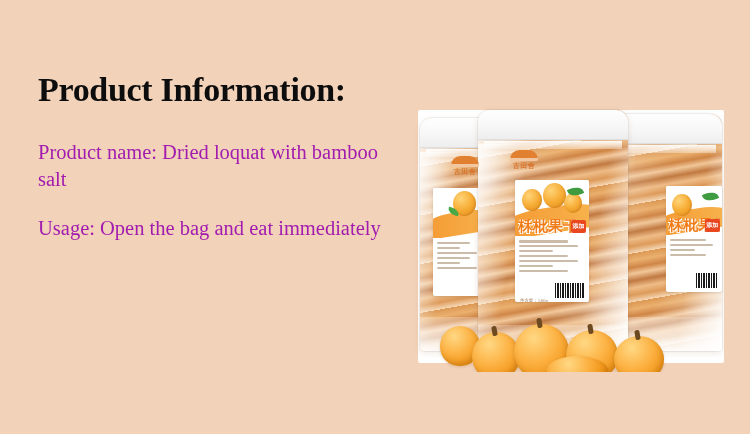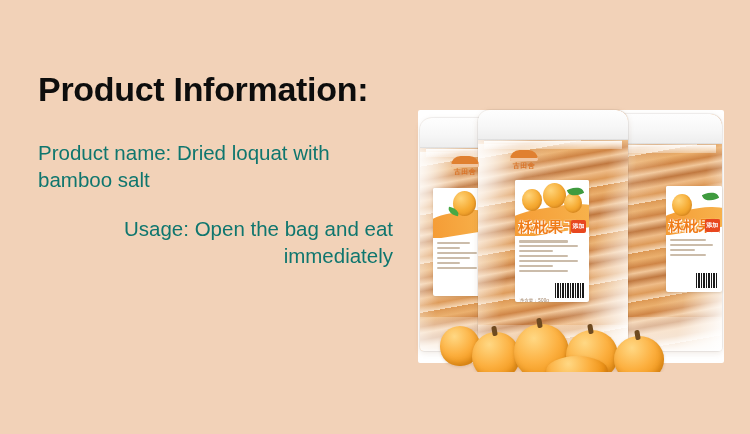--- a/index.html
+++ b/index.html
@@ -2,33 +2,33 @@
 <html><head>
 <meta charset="utf-8">
 <style>
   html,body{margin:0;padding:0;}
   body{
     width:750px;height:434px;overflow:hidden;
     background:#f2d2b8;
     font-family:"Liberation Sans", sans-serif;
     position:relative;
   }
-  .page{position:relative;width:750px;height:434px;background:#f2d2b8;overflow:hidden;}
+  .page{position:relative;width:750px;height:434px;background:#f2d2b8;overflow:hidden;font-family:Liberation Serif, serif;}
 
   
   .text-col{position:absolute;left:38px;top:70px;width:370px;}
   .page-title{
     font-size:34px;font-weight:bold;color:#0d0d0d;
     letter-spacing:-0.3px;line-height:1.15;margin:0 0 30px 0;
   }
   .info-line{
-    font-size:20.5px;color:#0f766e;line-height:1.32;
+    font-size:20.5px;color:#a21caf;line-height:1.32;
     margin:0 0 22px 0;max-width:355px;font-weight:400;
   }
-  .info-line:last-child{margin-bottom:0;text-align:right;}
+  .info-line:last-child{margin-bottom:0;}
 
   
   .photo{
     position:absolute;left:418px;top:110px;width:306px;height:253px;
   }
   .photo-bg{
     position:absolute;inset:0;background:#ffffff;border-radius:2px;
   }
 
   

